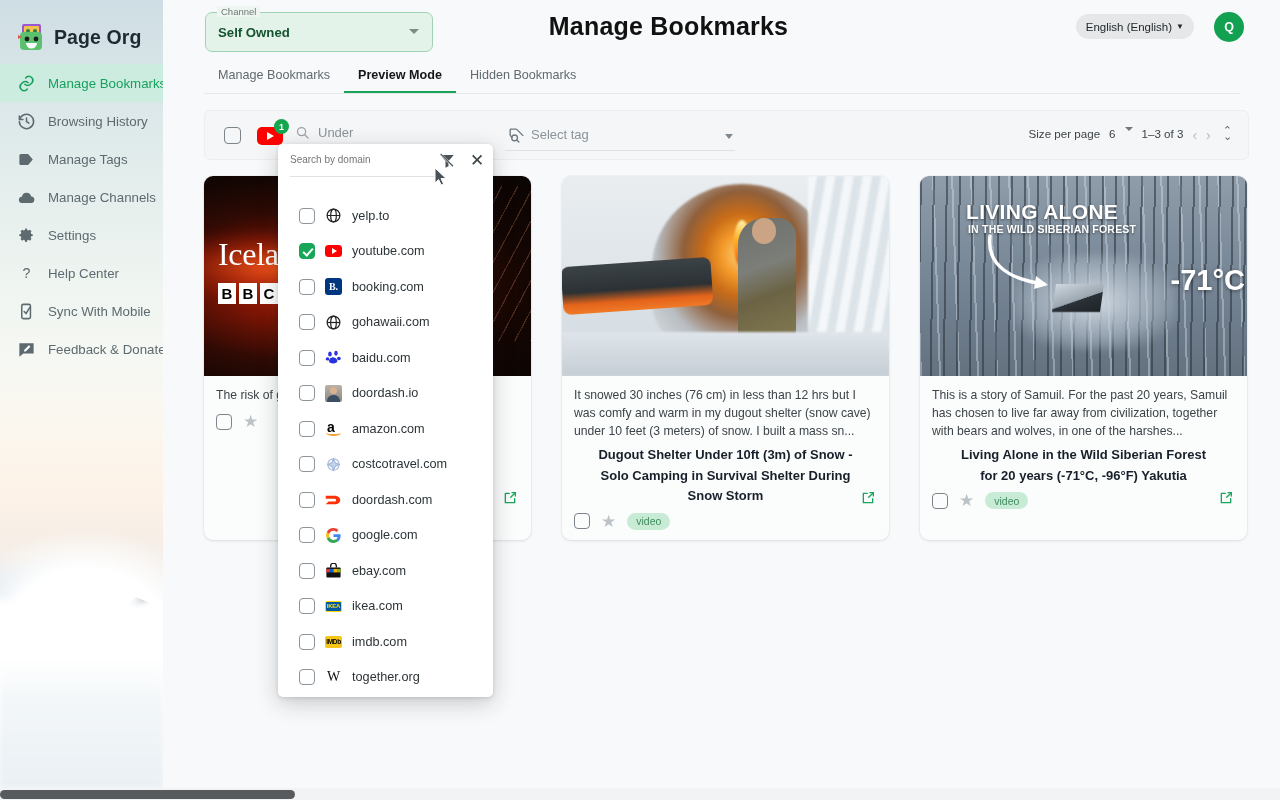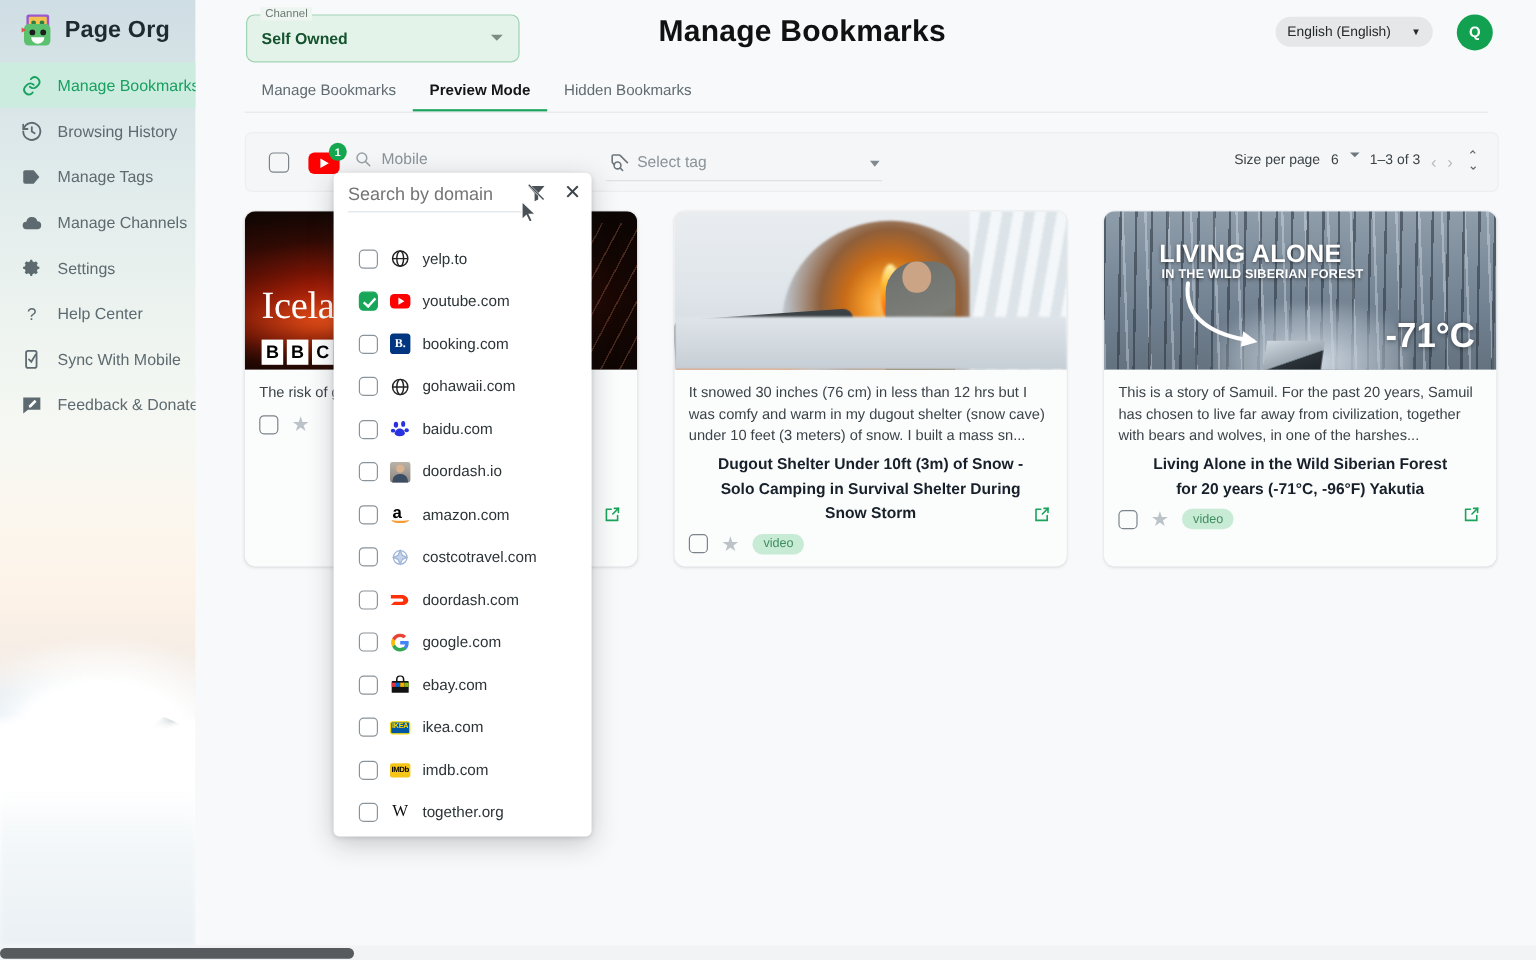--- a/index.html
+++ b/index.html
@@ -37,21 +37,21 @@
     position:absolute; left:0; bottom:0; width:163px; height:130px;
     background: linear-gradient(180deg, rgba(255,255,255,0.2) 0%, #f3f7f9 35%, #eaf0f4 100%);
     filter: blur(2px);
   }
   #sidebar .peak {
     position:absolute; left:118px; top:597px; width:40px; height:14px;
     background: linear-gradient(135deg,#ffffff 30%, #8a9aa5 55%, #ffffff 75%);
     clip-path: polygon(0% 100%, 45% 0%, 100% 70%, 100% 100%);
     opacity:.8;
   }
-  #sidebar .inner { position:relative; z-index:2; }
+  #sidebar .inner { position:relative; z-index:2;margin-top:12px; }
 
   .brand { display:flex; align-items:center; gap:9px; padding: 10px 0 12px 17px; }
   .brand-logo {
     width:28px; height:30px; position:relative; flex:0 0 auto;
   }
   .brand-title { font-size: 19.5px; font-weight: 700; color:#1d2b30; letter-spacing:.1px; }
 
   .nav-item {
     display:flex; align-items:center; gap:12px;
     height: 38px; padding-left: 17px; margin: 0; color:#5d6a70; font-size:13.3px;
@@ -79,21 +79,21 @@
     border-left:5px solid transparent;border-right:5px solid transparent;border-top:5px solid #7d8b84; }
 
   .page-title {
     position:absolute; left:0; right:0; top:12px; text-align:center;
     font-size:25px; font-weight:700; color:#111; letter-spacing:.2px;
     padding-right:106px;
   }
 
   .lang-pill {
     position:absolute; right:86px; top:14px; height:25px; padding:0 10px;
-    background:#e5e7e9; border-radius:13px; display:flex; align-items:center; gap:17px;
+    background:#e5e7e9; border-radius:13px; display:flex; align-items:center; gap:4px;
     font-size:11.5px; color:#24292c;
   }
   .avatar {
     position:absolute; right:36px; top:12px; width:30px; height:30px; border-radius:50%;
     background:#12a150; color:#fff; display:flex; align-items:center; justify-content:center;
     font-size:12.5px; font-weight:700;
   }
 
   
   .tabs { position:absolute; left:41px; top:62px; display:flex; gap:0; }
@@ -137,21 +137,21 @@
   .arrow { color:#b4bbc0; font-size:14px; cursor:pointer; }
   .stepper { display:flex; flex-direction:column; line-height:6px; color:#616b70; font-size:11px; margin-left:3px; cursor:pointer;}
 
   
   .cards { position:absolute; left:41px; top:176px; display:flex; gap:31px; }
   .card {
     width:327px; background:#fbfcfc; border-radius:9px; overflow:hidden;
     box-shadow:0 1px 3px rgba(20,30,40,.10), 0 0 0 1px rgba(0,0,0,.025);
     position:relative; padding-bottom:8px;
   }
-  .thumb { width:327px; height:132px; position:relative; overflow:hidden; }
+  .thumb { width:327px; height:200px; position:relative; overflow:hidden; }
   .card-body { padding: 10px 12px 0; }
   .desc { font-size:12.2px; line-height:18px; color:#3c4449; }
   .ctitle { font-size:13px; font-weight:700; color:#17202a; text-align:center; line-height:20.5px; margin-top:5px; padding:0 22px;}
   .card-foot { display:flex; align-items:center; gap:11px; padding: 4px 12px 2px; margin-top:2px;}
   .c-check { width:16px; height:16px; border:1.6px solid #7b848a; border-radius:4px; flex:0 0 auto; }
   .star { color:#bcc3c8; font-size:17px; line-height:1; }
   .badge { background:#c8ebd6; color:#3f8c5e; font-size:10.5px; border-radius:9px; padding:2.5px 9px; }
   .ext-link { position:absolute; right:13px; bottom:30px; color:#1aa35b; }
 
   
@@ -223,33 +223,33 @@
   }
   .th-sib .cabin {
     position:absolute; left:134px; top:108px; width:48px; height:28px;
     background: linear-gradient(160deg,#cfd7de 0%, #9aa6b0 55%, #2b3238 56%, #1d2226 100%);
     transform: skewX(-8deg); filter: blur(.4px);
   }
   .th-sib .t1 { position:absolute; left:46px; top:24px; font-size:21px; font-weight:700; color:#fff;
     letter-spacing:.3px; text-shadow:0 1px 3px rgba(0,0,0,.5); white-space:nowrap;}
   .th-sib .t2 { position:absolute; left:48px; top:47px; font-size:10.5px; font-weight:700; color:#fff;
     letter-spacing:.2px; text-shadow:0 1px 3px rgba(0,0,0,.5); white-space:nowrap;}
-  .th-sib .temp { position:absolute; right:18px; top:88px; font-size:29px; font-weight:700; color:#fff;
+  .th-sib .temp { position:absolute; right:2px; top:88px; font-size:29px; font-weight:700; color:#fff;
     text-shadow:0 1px 4px rgba(0,0,0,.45); }
   .th-sib .arrow-curve { position:absolute; left:62px; top:56px; }
 
   
   .dropdown {
     position:absolute; left:278px; top:144px; width:215px; height:553px;
     background:#fff; border-radius:5px; box-shadow:0 6px 22px rgba(20,30,40,.22), 0 1px 4px rgba(0,0,0,.12);
     z-index:50; overflow:hidden;
   }
   .dd-head { position:relative; height:36px; margin:10px 12px 0; }
   .dd-input { position:absolute; left:0; top:0; width:130px; border:0; outline:0;
-    font-size:15px; color:#8b9398; background:transparent; font-family:"Liberation Sans", sans-serif; }
+    font-size:10px; color:#8b9398; background:transparent; font-family:"Liberation Sans", sans-serif; }
   .dd-underline { position:absolute; left:0; top:22px; width:147px; height:1px; background:#dfe3e6; }
   .dd-filter { position:absolute; left:148px; top:-2px; cursor:pointer; }
   .dd-close { position:absolute; left:180px; top:-2px; font-size:17px; color:#3c4449; cursor:pointer; line-height:17px;}
   .dd-list { padding: 8px 0 0; }
   .dd-row { display:flex; align-items:center; gap:10px; height:35.5px; padding-left:21px; cursor:pointer; }
   .dd-box { width:16px; height:16px; border:1.6px solid #8b949a; border-radius:4px; flex:0 0 auto; background:#fff;}
   .dd-box.checked { background:#18a759; border-color:#18a759; position:relative; }
   .dd-box.checked::after { content:""; position:absolute; left:4.6px; top:1.4px; width:4px; height:8px;
     border:solid #fff; border-width:0 2px 2px 0; transform:rotate(42deg); }
   .dd-fav { width:17px; height:17px; flex:0 0 auto; display:flex; align-items:center; justify-content:center; }
@@ -422,21 +422,21 @@
     <div class="yt-badge-wrap">
       <div class="yt-tile"></div>
       <div class="yt-count">1</div>
     </div>
 
     <div class="tb-search">
       <svg width="15" height="15" viewBox="0 0 24 24" fill="none" stroke="#9aa2a8" stroke-width="2">
         <circle cx="10.5" cy="10.5" r="6.5"></circle>
           <line x1="15.5" y1="15.5" x2="21" y2="21" stroke-linecap="round"></line>
       </svg>
-      <span>Mobile</span>
+      <span>Under</span>
     </div>
 
     <div class="tag-field">
       <span class="tag-ico">
         <svg width="19" height="19" viewBox="0 0 24 24" fill="none" stroke="#6d767c" stroke-width="1.7">
           <path d="M20.5 12.5 12.6 4.6A2 2 0 0 0 11.2 4H5a1 1 0 0 0-1 1v6.2a2 2 0 0 0 .6 1.4l2.2 2.2"></path>
           <circle cx="9.6" cy="15" r="3.6"></circle>
             <line x1="12.3" y1="17.6" x2="15" y2="20.3" stroke-linecap="round"></line>
         </svg>
       </span>

